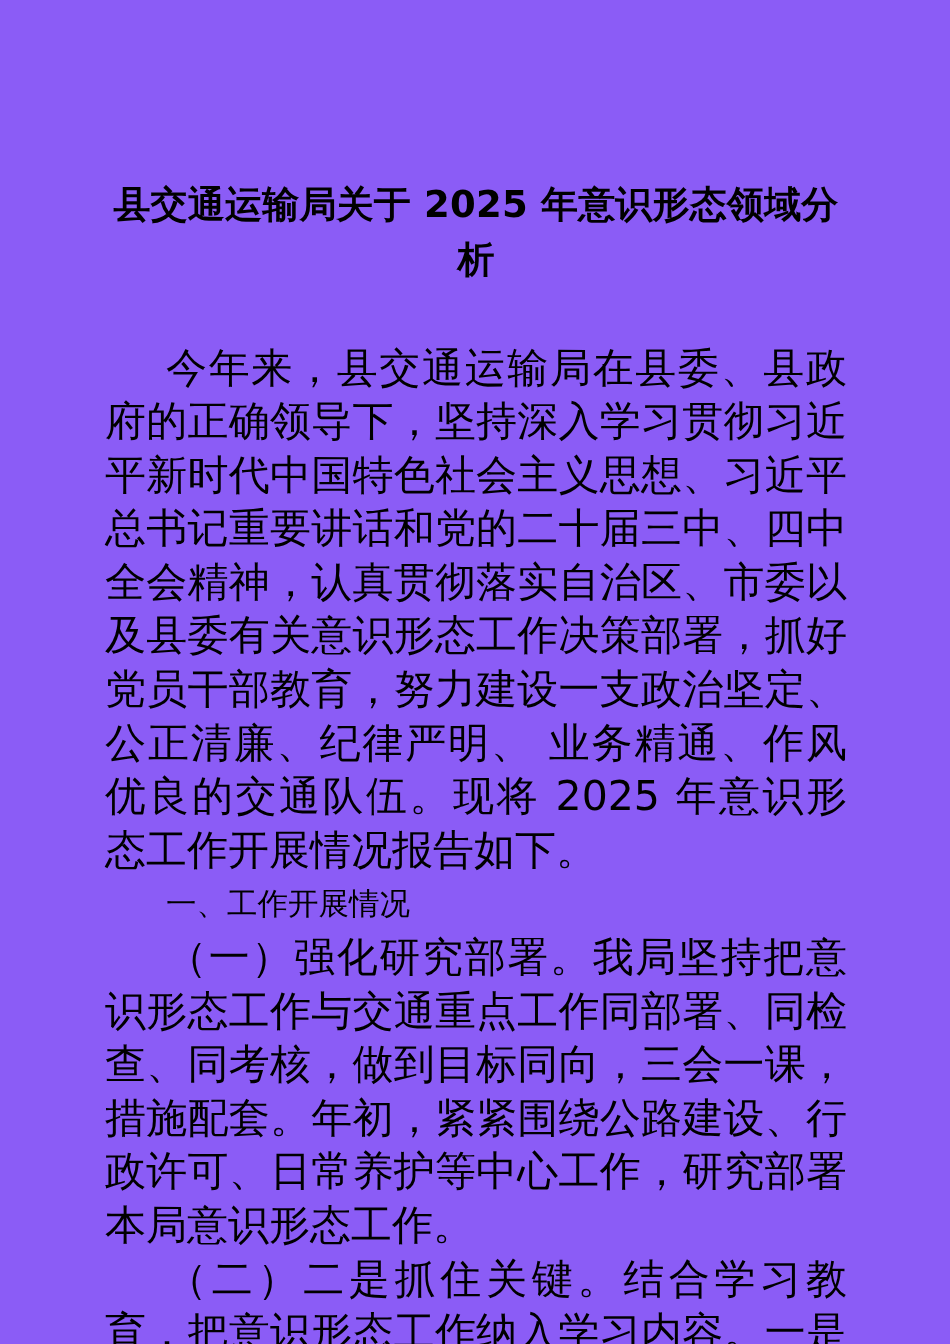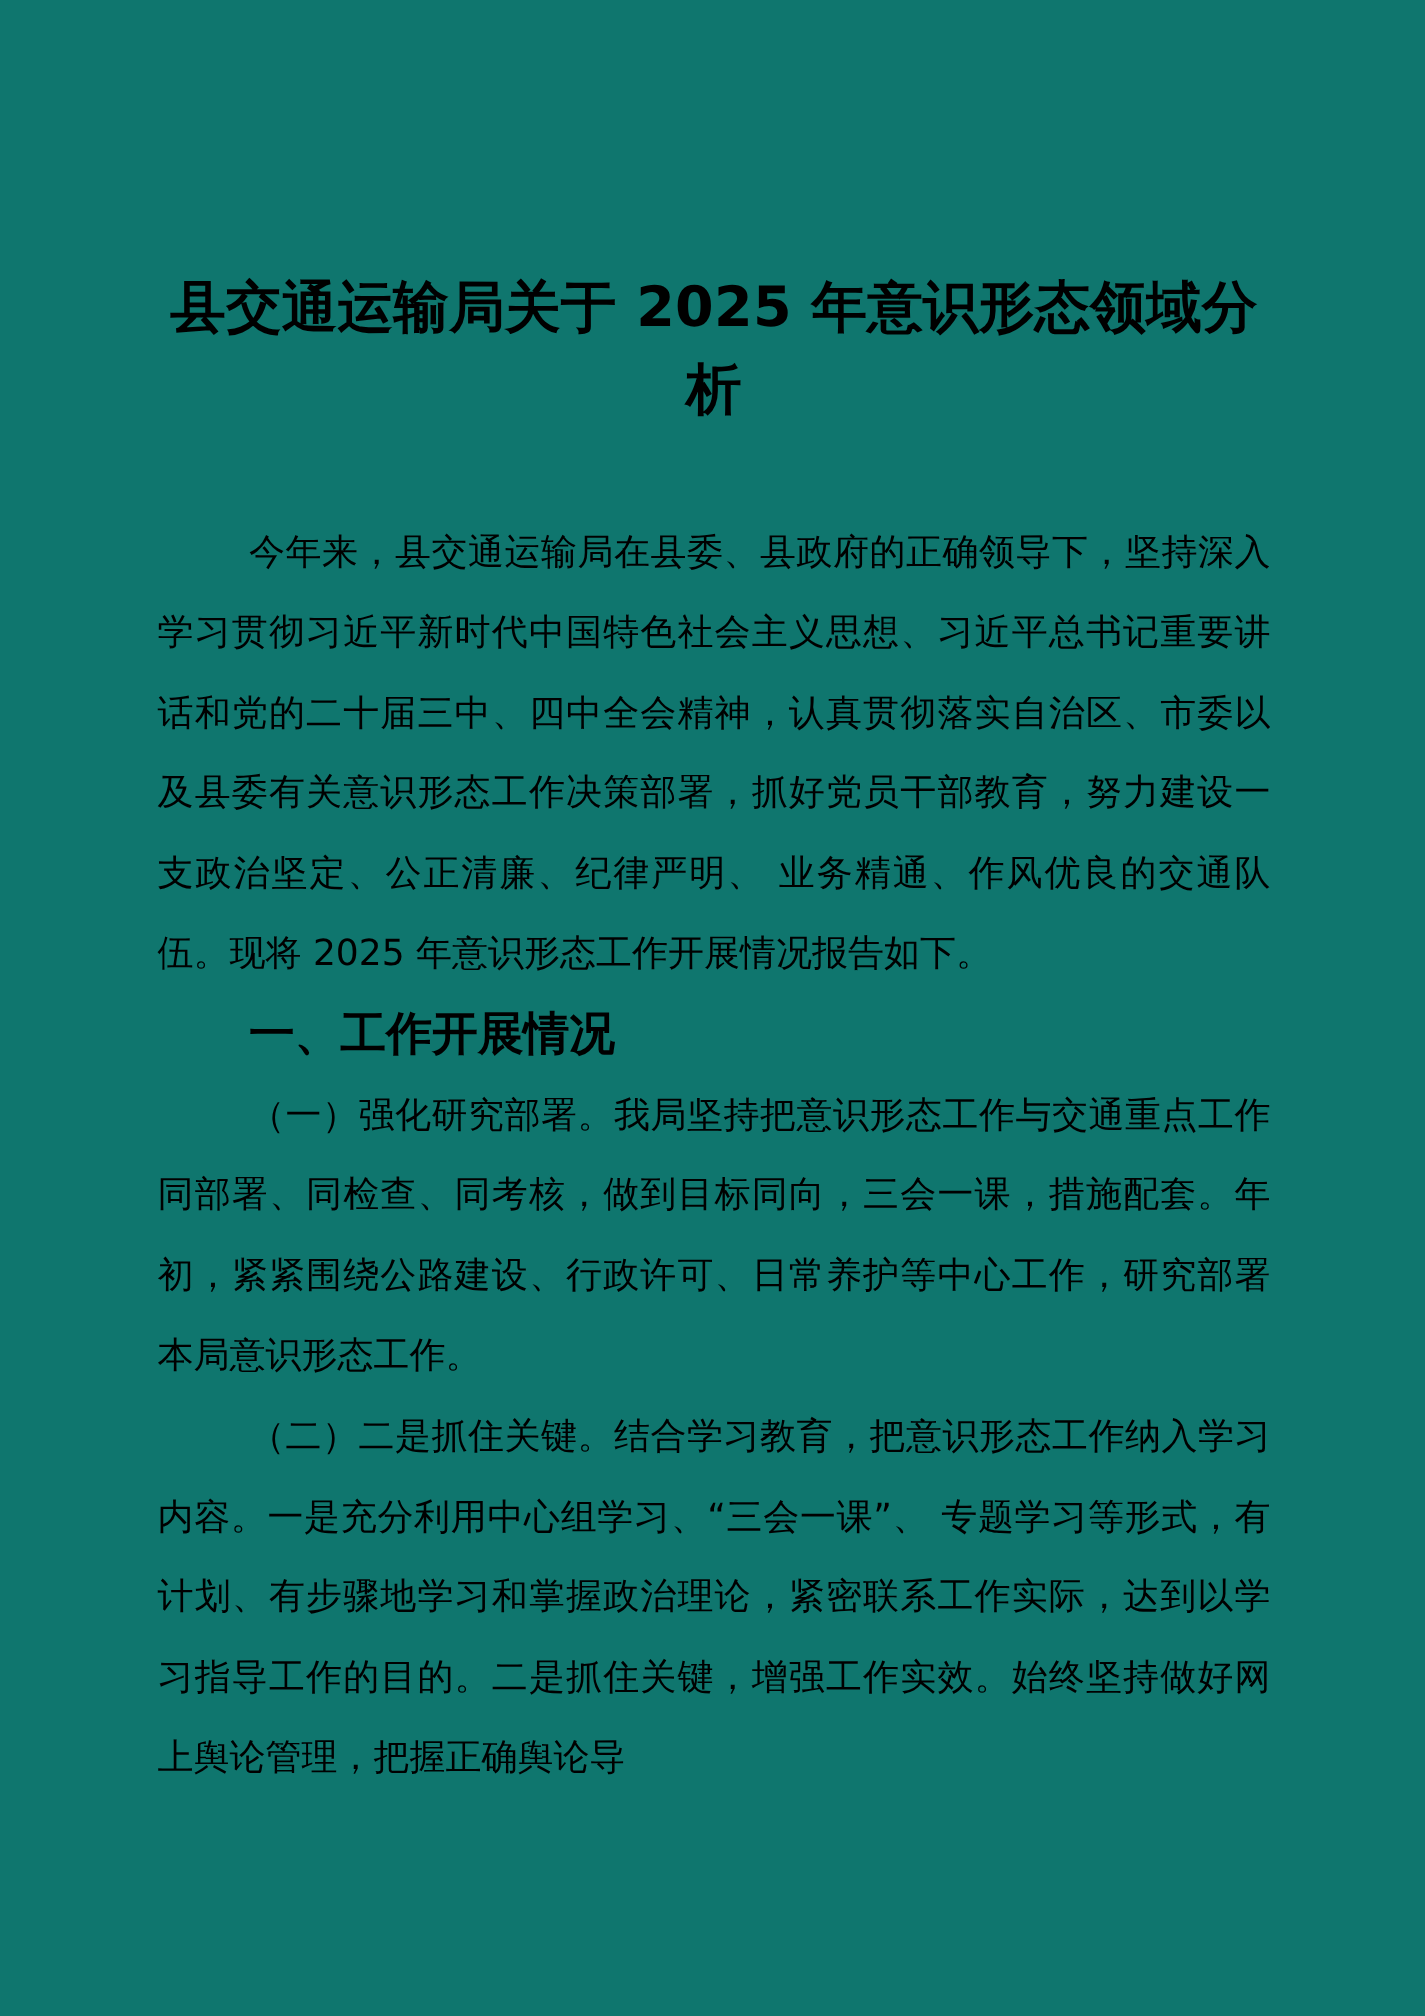--- a/index.html
+++ b/index.html
@@ -12,21 +12,21 @@
   body {
     font-family: "DejaVu Sans", "Liberation Sans", sans-serif;
     color: #000000;
     -webkit-font-smoothing: antialiased;
   }
 
   .page {
     position: relative;
     width: 950px;
     height: 1344px;
-    background: #0f766e;
+    background: #8b5cf6;
     overflow: hidden;
     box-sizing: border-box;
   }
 
   .page-body {
     position: absolute;
     left: 105px;
     top: 0;
     width: 742px;
   }
@@ -39,21 +39,21 @@
     font-weight: bold;
     line-height: 1.48;
     text-align: center;
     letter-spacing: 0.2px;
     word-break: break-all;
   }
 
   
   .para {
     margin: 0;
-    font-size: 24px;
+    font-size: 41px;
     line-height: 53.6px;
     text-align: justify;
     text-justify: inter-character;
     text-align-last: left;
     word-break: break-all;
     letter-spacing: 0px;
   }
 
   .para.indent2 {
     text-indent: 61px;
@@ -64,21 +64,21 @@
   }
 
   .para + .para {
     margin-top: 0;
   }
 
   .heading-l1 {
     margin: 0;
     font-size: 30.5px;
     line-height: 53.6px;
-    font-weight: bold;
+    font-weight: normal;
     text-indent: 61px;
     text-align: left;
     word-break: break-all;
   }
 
   .run-in-bold {
     font-weight: normal;
   }
 </style>
 </head>

